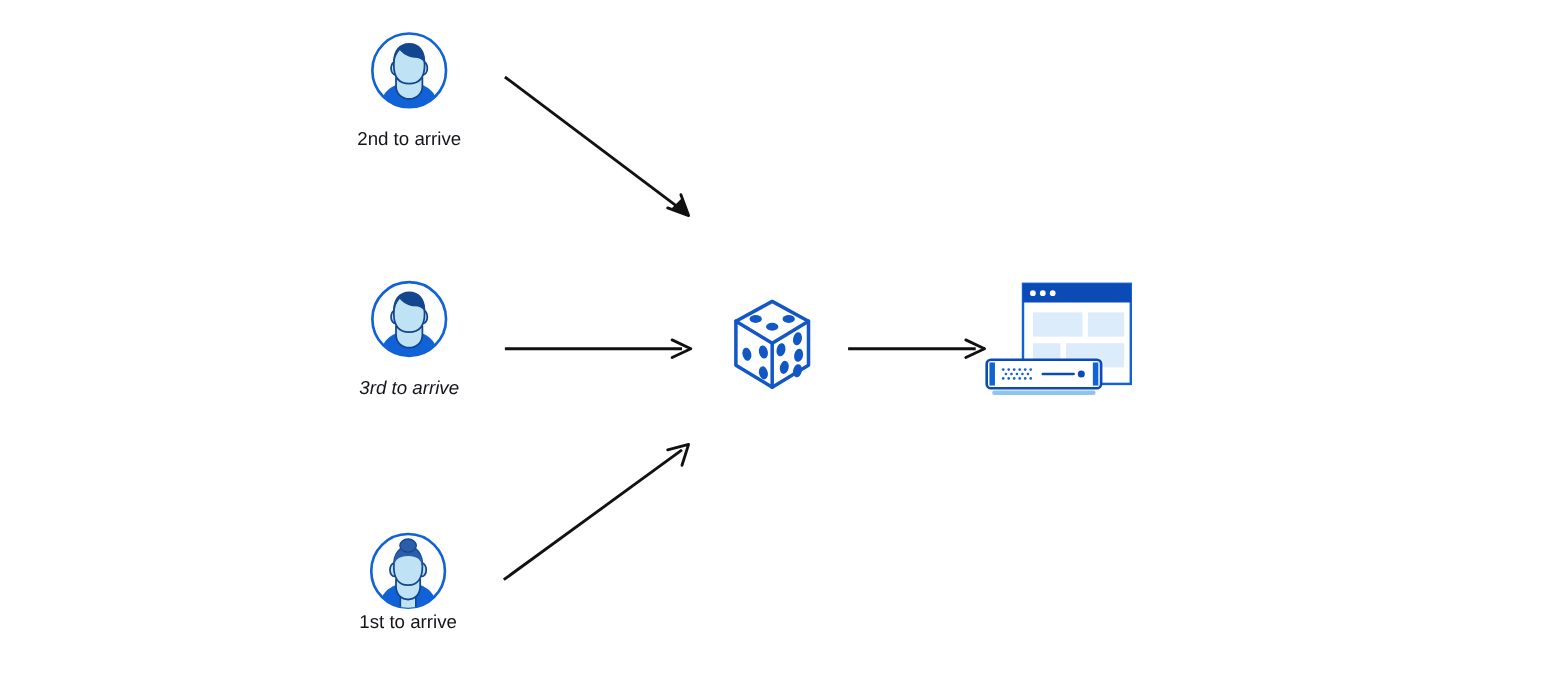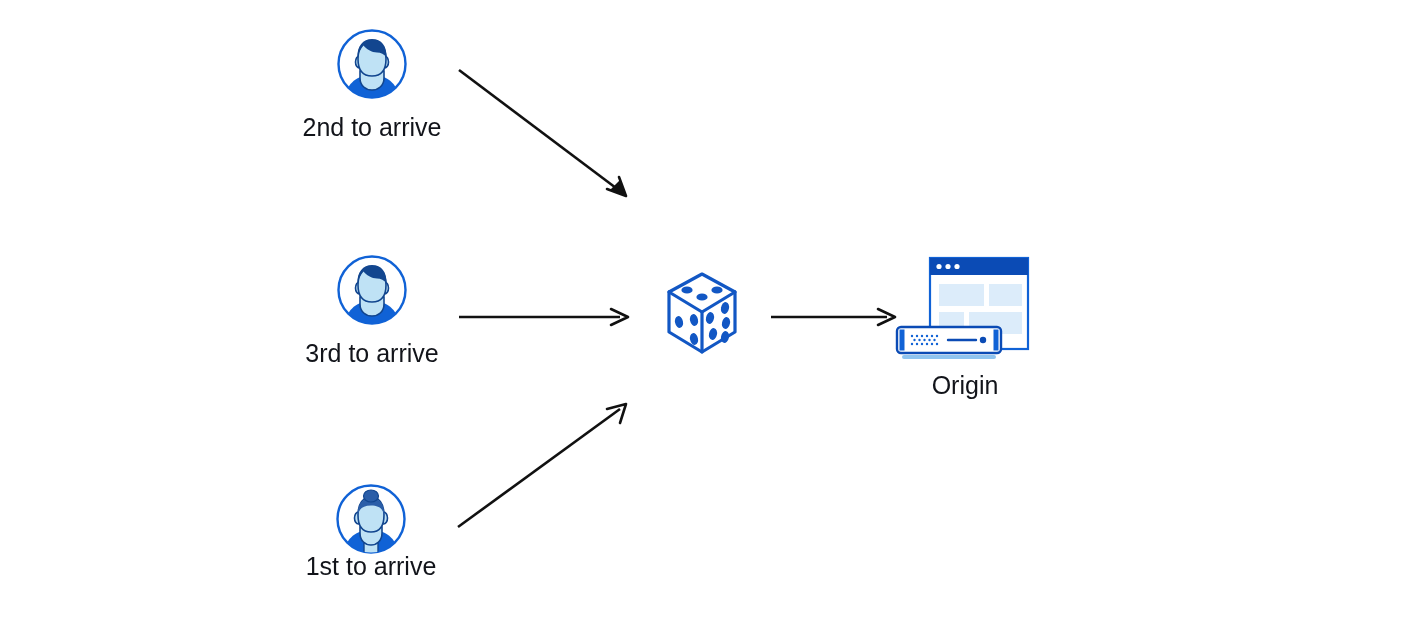--- a/index.html
+++ b/index.html
@@ -24,21 +24,21 @@
     height: 633px;
   }
   .node {
     position: absolute;
   }
   .node-label {
     position: absolute;
     width: 260px;
     text-align: center;
     font-family: "Liberation Sans", sans-serif;
-    font-size: 25px;
+    font-size: 17px;
     line-height: 24px;
     color: #12141a;
     white-space: nowrap;
   }
   .avatar-wrap { position: absolute; width: 74px; height: 74px; }
   .icon-svg { display: block; }
   .arrows-layer {
     position: absolute;
     left: 0; top: 0;
     width: 1405px; height: 633px;
@@ -108,21 +108,21 @@
         <g clip-path="url(#clipB)">
           <path d="M10 74 C10 57 22 48 37 48 C52 48 64 57 64 74 Z" fill="#1062d6"></path>
           <path d="M25 51 C25 59 31 63 37 63 C43 63 49 59 49 51 L49 44 L25 44 Z" fill="#bfe2f5" stroke="#12468f" stroke-width="1.6"></path>
           <ellipse cx="24.5" cy="35" rx="4" ry="6" fill="#bfe2f5" stroke="#12468f" stroke-width="1.6"></ellipse>
           <ellipse cx="49.5" cy="35" rx="4" ry="6" fill="#bfe2f5" stroke="#12468f" stroke-width="1.6"></ellipse>
           <path d="M23 32 C23 20 29 14 37 14 C45 14 51 20 51 32 C51 42 47 49 37 49 C27 49 23 42 23 32 Z" fill="#bfe2f5" stroke="#12468f" stroke-width="1.6"></path>
           <path d="M22.5 30 C22 19 28 12 37 12 C46.5 12 52 19 51.5 30.5 C49 27 46 25.5 42 25.5 C37 25.5 31 22 28.5 18.5 C26 21.5 24 25 22.5 30 Z" fill="#12468f"></path>
         </g>
       </svg>
     </div>
-    <div class="node-label" style="left:-93px; top:88px;">3rd to arrive</div>
+    <div class="node-label" style="left:-93px; top:88px;font-style:italic;">3rd to arrive</div>
   </div>
 
   <div class="node" style="left:334px; top:482px;">
     <div class="avatar-wrap">
       <svg class="icon-svg" width="74" height="74" viewBox="0 0 74 74">
         <defs>
             <clipPath id="clipC">
               <circle cx="37" cy="37" r="33.5"></circle>
             </clipPath>
           </defs>
@@ -209,16 +209,15 @@
             <circle cx="27" cy="89" r="1.2"></circle>
             <circle cx="32" cy="89" r="1.2"></circle>
           <circle cx="37" cy="89" r="1.2"></circle>
             <circle cx="42" cy="89" r="1.2"></circle>
             <circle cx="47" cy="89" r="1.2"></circle>
         </g>
         <line x1="58" y1="85" x2="86" y2="85" stroke="#0b4bb5" stroke-width="2.4" stroke-linecap="round"></line>
         <circle cx="93" cy="85" r="3.2" fill="#0b4bb5"></circle>
       </g>
     </svg>
-    <div class="node-label" style="left:-55px; top:118px;">Origin</div>
   </div>
 
 </div>
 
 </body></html>

